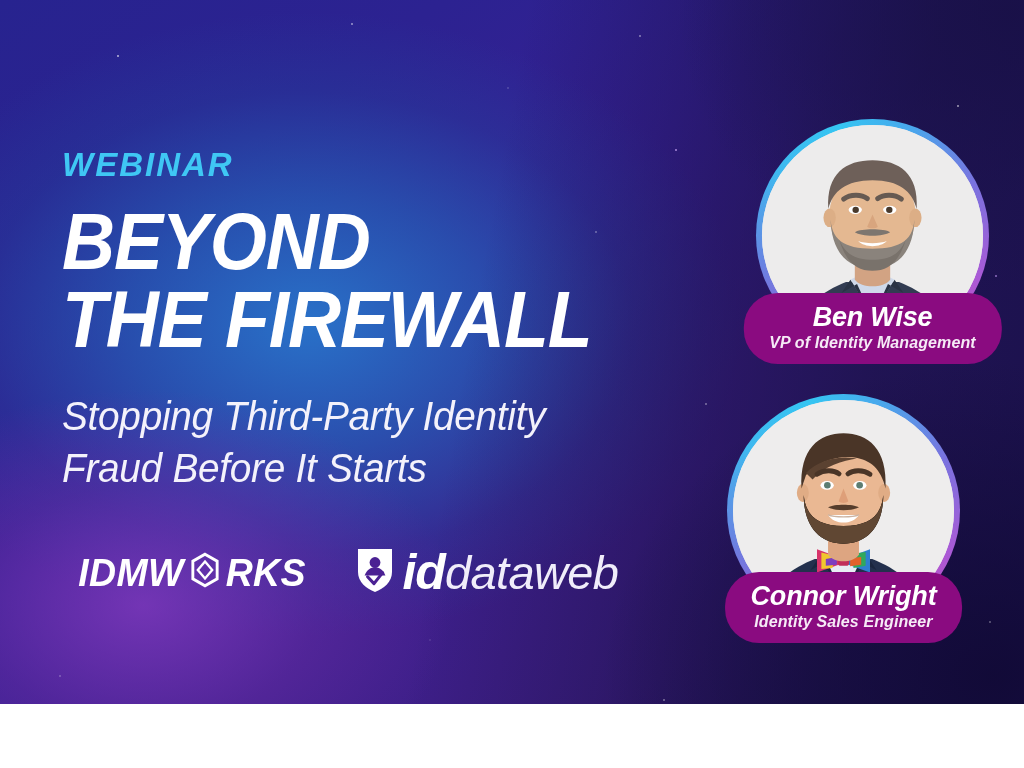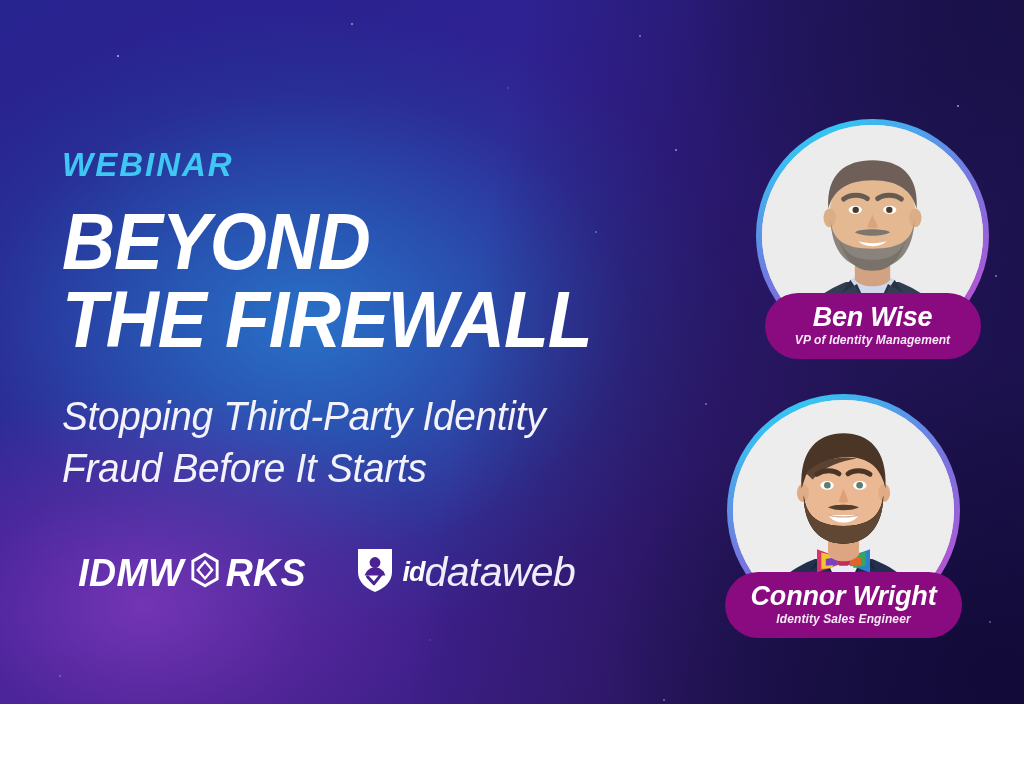--- a/index.html
+++ b/index.html
@@ -155,28 +155,28 @@
 
   
   #logo-iddataweb {
     display:flex;
     align-items:center;
     height:46px;
     margin-left:48px;
   }
   .idw-shield { display:block; margin-right:7px; }
   .idw-id {
-    font-size:27px;
+    font-size:50px;
     font-weight:bold;
     color:#ffffff;
     letter-spacing:-1px;
     line-height:1;
   }
   .idw-dataweb {
-    font-size:41px;
+    font-size:47px;
     font-weight:300;
     color:#f0edfa;
     letter-spacing:-0.6px;
     line-height:1;
   }
 
   
   .speaker { position:absolute; }
   #speaker-0 { left:756px; top:119px; }
   #speaker-1 { left:727px; top:394px; }
@@ -223,21 +223,21 @@
   #speaker-1 .name-pill { top:178px; }
 
   .pill-name {
     font-size:27px;
     font-weight:bold;
     color:#ffffff;
     line-height:1.05;
     letter-spacing:-0.2px;
   }
   .pill-role {
-    font-size:12px;
+    font-size:16px;
     font-weight:bold;
     color:#f6eaf6;
     line-height:1.25;
     margin-top:2px;
     letter-spacing:0.1px;
   }
 </style>
 </head>
 <body>
 

